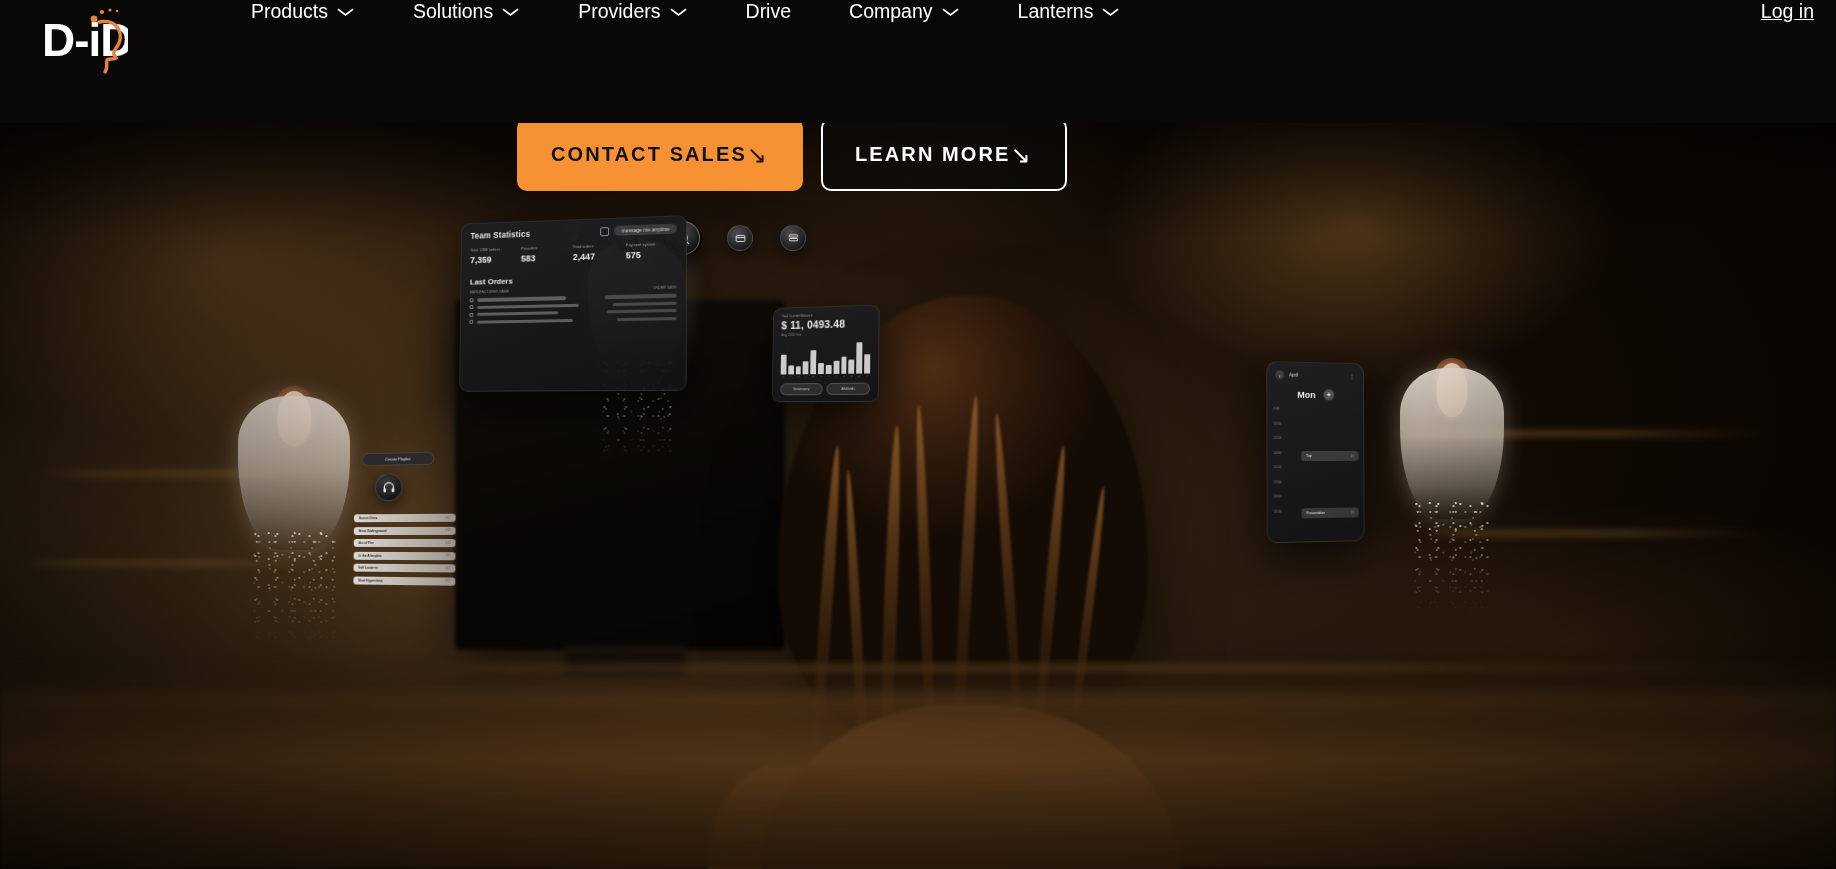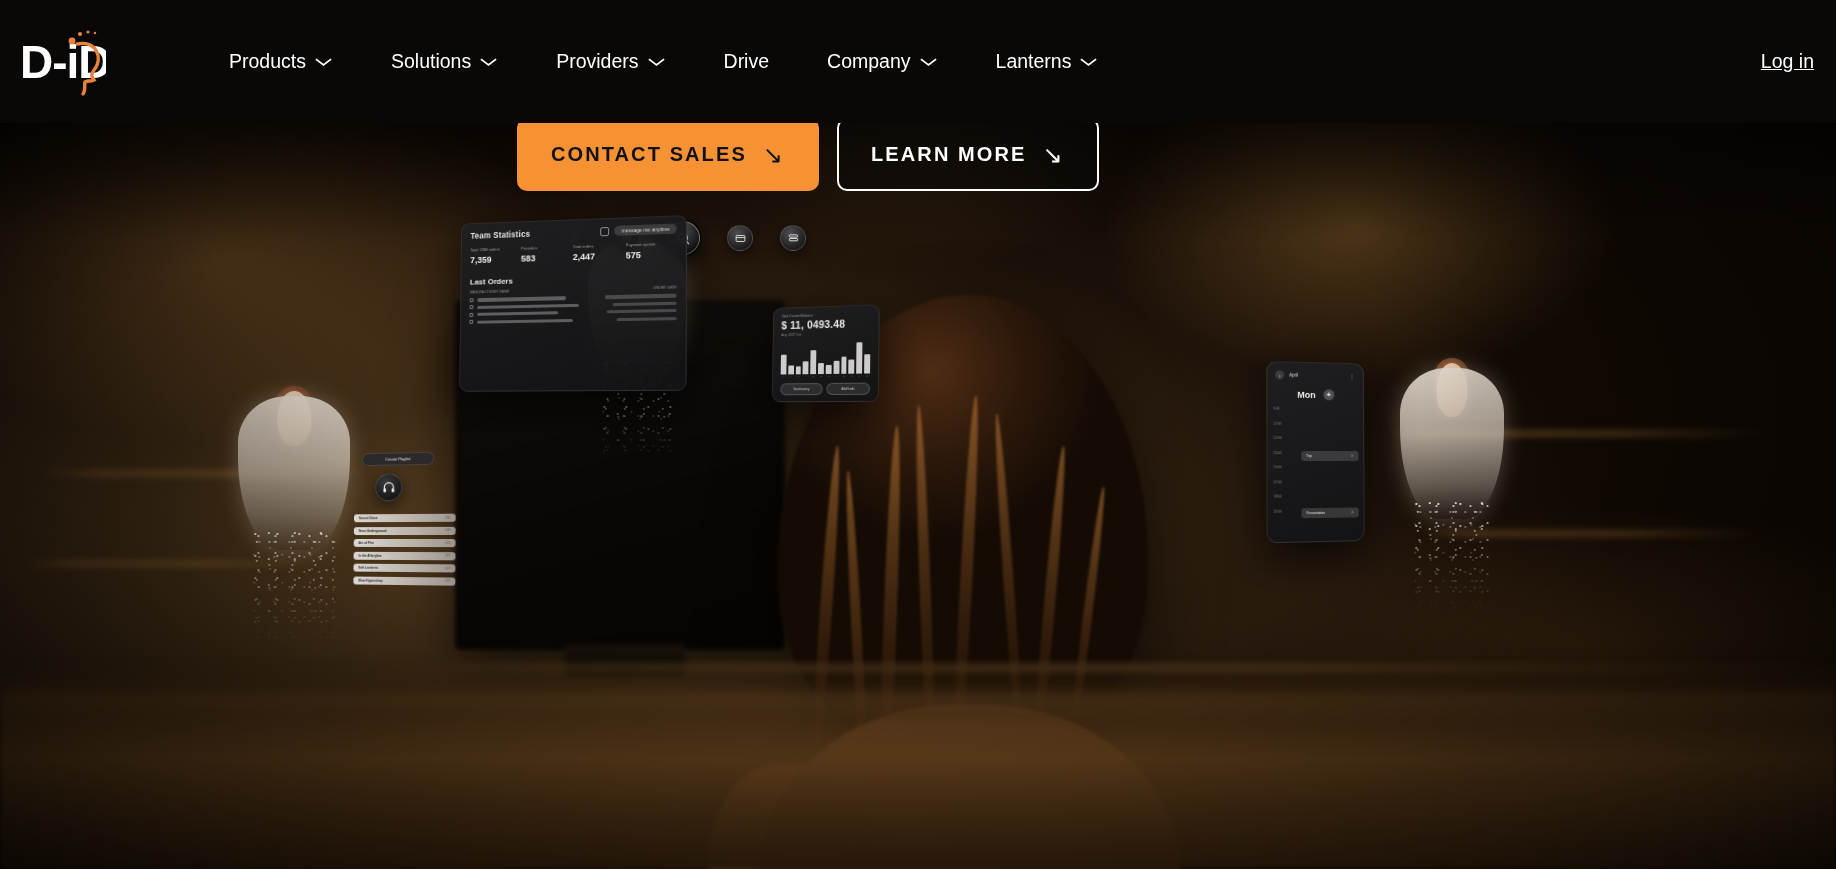--- a/index.html
+++ b/index.html
@@ -289,21 +289,21 @@
     background:radial-gradient(circle at 38% 30%, rgba(110,110,116,.95), rgba(20,20,22,.95) 72%);
     border-color:rgba(255,255,255,.38);
     box-shadow:0 0 0 2px rgba(0,0,0,.55), 0 6px 18px rgba(0,0,0,.7);
   }
   #holo-toolbar svg { display:block; }
 
   
   #header {
     position:absolute; left:0; top:0; width:100%; height:123px;
     background:#0a0806;
-    display:flex; align-items:center; z-index:40;
+    display:flex; align-items:flex-start; z-index:40;padding-left:22px;
   }
   #logo { margin-left:20px; display:block; }
   #nav {
     display:flex; align-items:center; gap:12px;
     margin-left:100px;
   }
   .nav-item {
     display:flex; align-items:center; gap:8px;
     color:#fff; font-size:19.5px; font-weight:400;
     padding:0 23px; cursor:pointer; white-space:nowrap;
@@ -322,21 +322,21 @@
   }
   #login {
     color:#fff; font-size:19.5px; margin-left:50px; cursor:pointer; white-space:nowrap;
   }
 
   
   #hero-cta {
     position:absolute; left:517px; top:118px; display:flex; gap:18px; z-index:30;
   }
   .hbtn {
-    display:flex; align-items:center; gap:16px;
+    display:flex; align-items:center; 
     font-size:20px; font-weight:700; letter-spacing:2.1px;
     border-radius:10px; cursor:pointer; white-space:nowrap;
     font-family:"Liberation Sans", sans-serif;
   }
   #btn-contact {
     background:#f79234; color:#121212; border:none;
     padding:0 34px; height:73px;
   }
   #btn-learn {
     background:rgba(8,8,8,.52); color:#fff;

